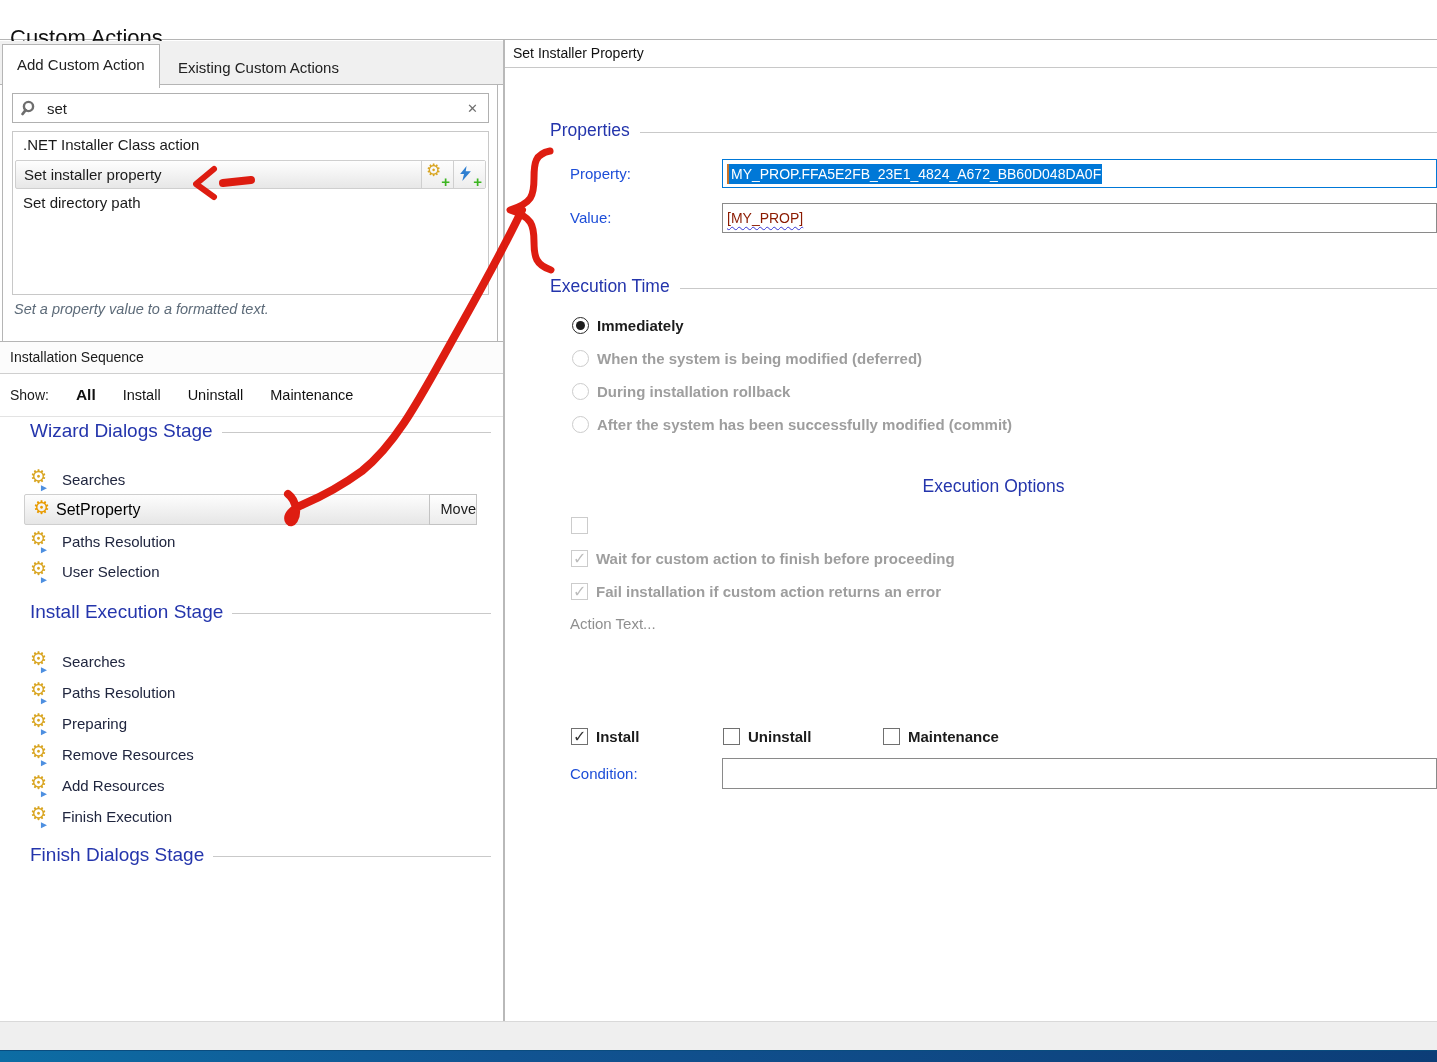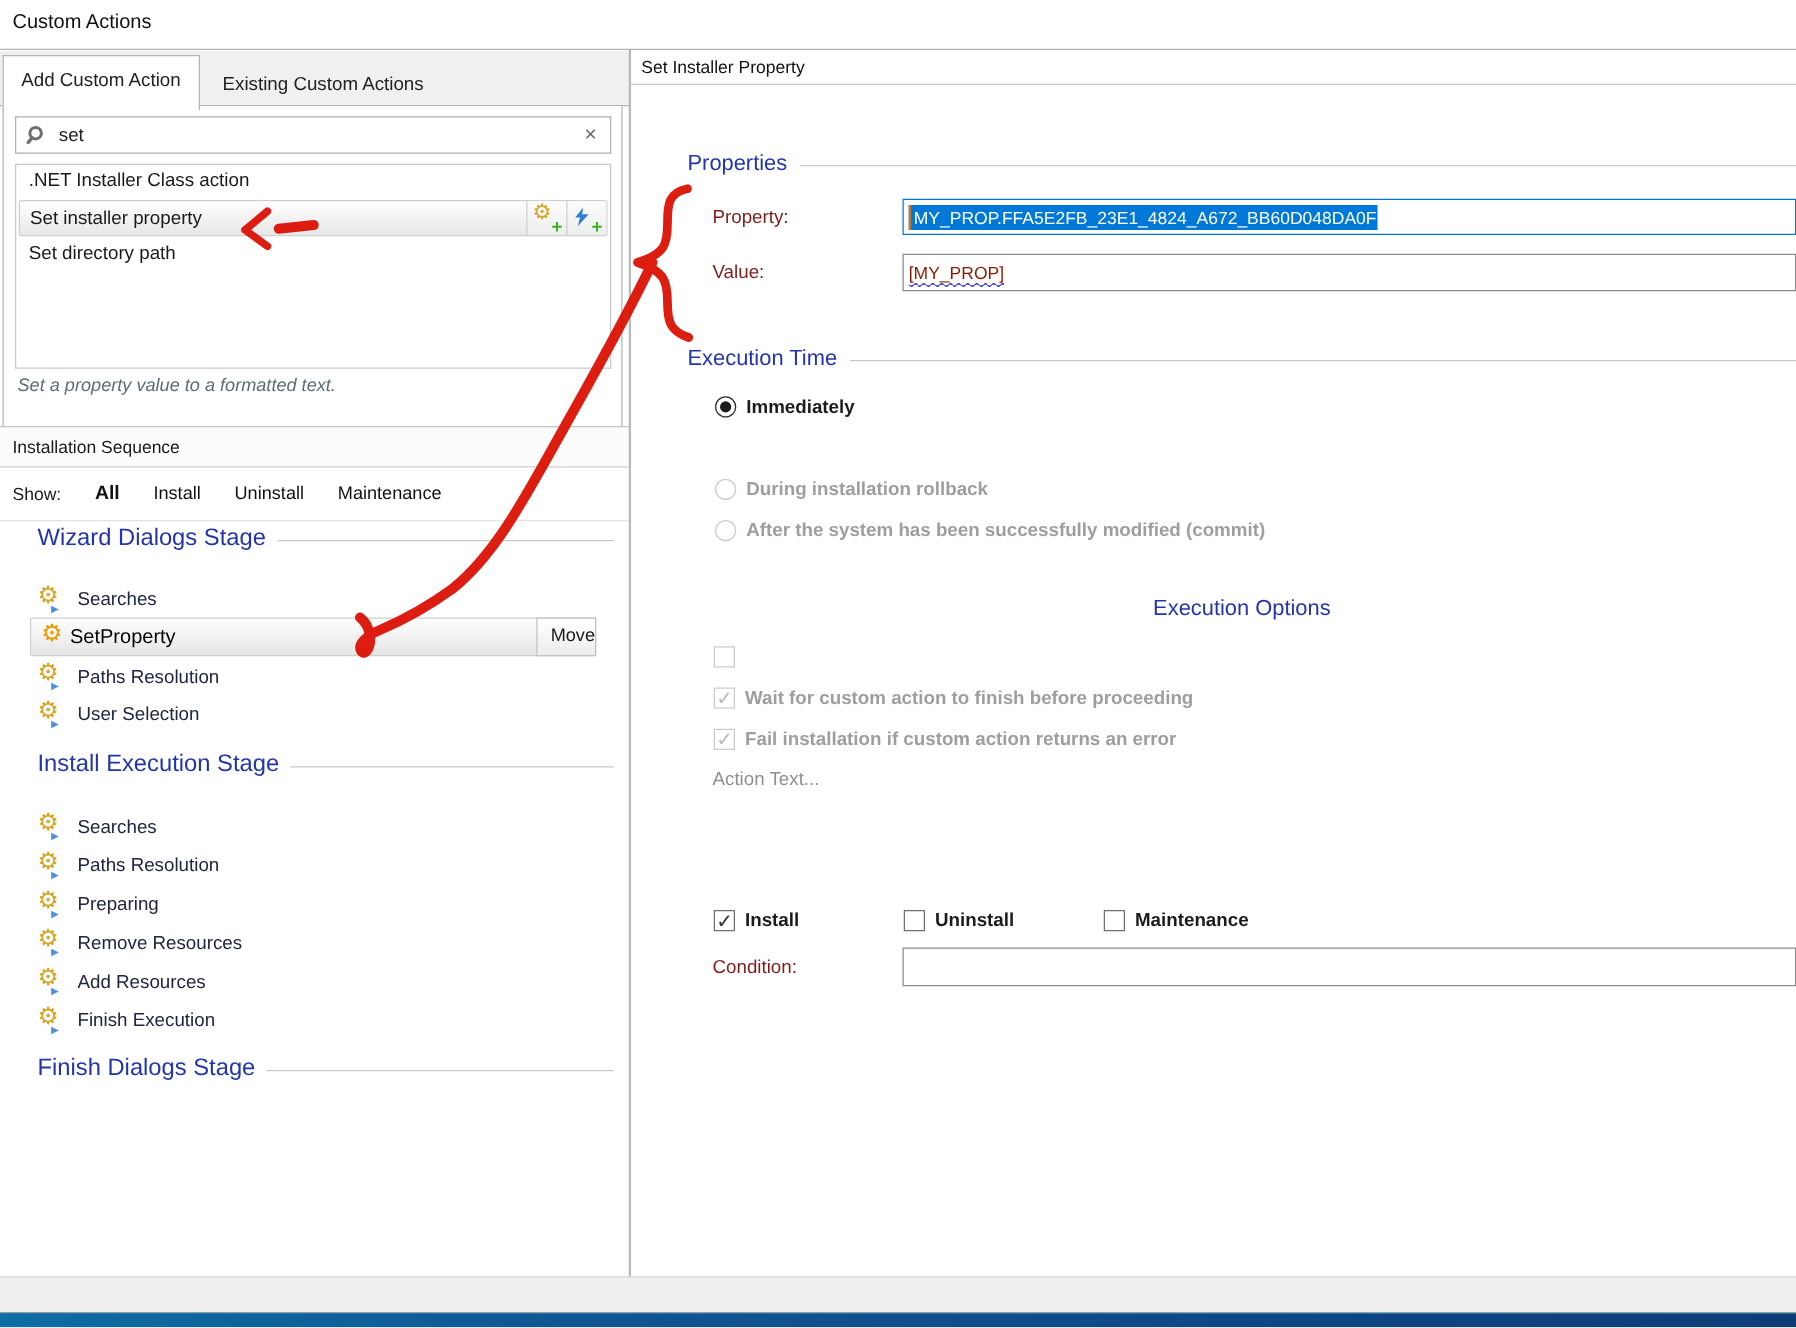--- a/index.html
+++ b/index.html
@@ -1,19 +1,19 @@
 <!DOCTYPE html>
 <html><head>
 <meta charset="utf-8">
 <style>
   html,body{margin:0;padding:0;background:#fff;font-family:"Liberation Sans","DejaVu Sans",sans-serif;}
   .screen{position:relative;width:1437px;height:1062px;overflow:hidden;background:#fff;}
   
   .app-header{position:absolute;left:0;top:0;width:100%;height:40px;background:#fff;border-bottom:1px solid #b5b5b5;box-sizing:border-box;}
-  .app-title{position:absolute;left:10px;top:9px;font-size:16px;color:#111;}
+  .app-title{position:absolute;left:10px;top:25px;font-size:22px;color:#111;}
   
   .tabstrip{position:absolute;left:0;top:41px;width:503px;height:44px;background:#f0f0f0;border-bottom:1px solid #b5b5b5;box-sizing:border-box;}
   .tab{display:inline-block;vertical-align:bottom;padding:0 14px;font-size:15px;color:#222;line-height:40px;height:40px;margin-top:3px;cursor:default;}
   .tab.active{background:#fff;border:1px solid #b5b5b5;border-bottom:none;height:43px;margin-left:2px;position:relative;z-index:2;}
   .tab-content{position:absolute;left:2px;top:85px;width:496px;height:280px;background:#fff;border:1px solid #b5b5b5;border-top:none;box-sizing:border-box;}
   .search-box{position:absolute;left:9px;top:8px;width:477px;height:30px;border:1px solid #b0b0b0;box-sizing:border-box;display:flex;align-items:center;background:#fff;}
   .search-box svg{margin-left:8px;}
   .search-text{margin-left:9px;font-size:15px;color:#222;}
   .search-clear{margin-left:auto;margin-right:10px;color:#6f6f6f;font-size:13px;font-weight:bold;}
   .result-list{position:absolute;left:9px;top:46px;width:477px;height:164px;border:1px solid #c8c8c8;box-sizing:border-box;background:#fff;}
@@ -45,21 +45,21 @@
   .move-btn{position:absolute;right:-1px;top:-1px;height:31px;width:48px;border:1px solid #c3c3c3;background:linear-gradient(#ffffff,#ececec);font-size:14.5px;color:#1a1a1a;text-align:right;line-height:29px;box-sizing:border-box;}
   
   .v-divider{position:absolute;left:503px;top:40px;width:2px;height:981px;background:#b9b9b9;}
   
   .rp{position:absolute;left:505px;top:40px;width:932px;height:981px;background:#fff;}
   .rp-header{position:absolute;left:0;top:1px;right:0;height:26px;line-height:25px;padding-left:8px;font-size:14px;color:#111;border-bottom:1px solid #c8c8c8;}
   .rp-h{position:absolute;left:45px;right:0;display:flex;align-items:center;gap:10px;}
   .rp-h .t{font-size:17.5px;color:#2435ac;white-space:nowrap;}
   .rp-h .ln{flex:1;height:1px;background:#c9c9c9;margin-top:3px;}
   .frow{position:absolute;left:65px;right:0;display:flex;align-items:center;}
-  .flabel{width:152px;font-size:15px;color:#7f1d1d;flex:none;}
+  .flabel{width:152px;font-size:15px;color:#1d4ed8;flex:none;}
   .tinput{flex:1;height:29px;border:1px solid #8a8a8a;background:#fff;display:flex;align-items:center;padding-left:4px;box-sizing:border-box;font-size:14px;}
   .tinput.focus{border-color:#0078d7;}
   .sel-text{background:#0078d7;color:#fff;padding:2px 1px 2px 2px;border-left:2px solid #c8742a;}
   .val-text{color:#8b1a00;text-decoration:underline;text-decoration-style:wavy;text-decoration-color:#3535d3;text-decoration-thickness:1px;text-underline-offset:3px;}
   .opt{position:absolute;left:67px;height:20px;display:flex;align-items:flex-start;font-weight:bold;}
   .radio{width:17px;height:17px;border-radius:50%;border:1px solid #7d7d7d;background:#fff;position:relative;flex:none;box-sizing:border-box;}
   .radio.sel{border-color:#2b2b2b;}
   .radio.sel::after{content:"";position:absolute;inset:3px;background:#1d1d1d;border-radius:50%;}
   .radio.dis{border-color:#cccccc;}
   .cb{width:17px;height:17px;border:1px solid #707070;background:#fff;position:relative;flex:none;box-sizing:border-box;}
@@ -241,20 +241,24 @@
     </div>
 
     <div class="rp-h" style="top:236px;">
       <span class="t">Execution Time</span>
         <span class="ln"></span>
     </div>
     <div class="opt" style="top:277px;">
       <span class="radio sel"></span>
       <span class="olabel">Immediately</span>
     </div>
+    <div class="opt" style="top:310px;">
+      <span class="radio dis"></span>
+      <span class="olabel dis">When the system is being modified (deferred)</span>
+    </div>
     <div class="opt" style="top:343px;">
       <span class="radio dis"></span>
       <span class="olabel dis">During installation rollback</span>
     </div>
     <div class="opt" style="top:376px;">
       <span class="radio dis"></span>
       <span class="olabel dis">After the system has been successfully modified (commit)</span>
     </div>
 
     <div class="rp-h" style="top:436px;flex-direction:column;">

